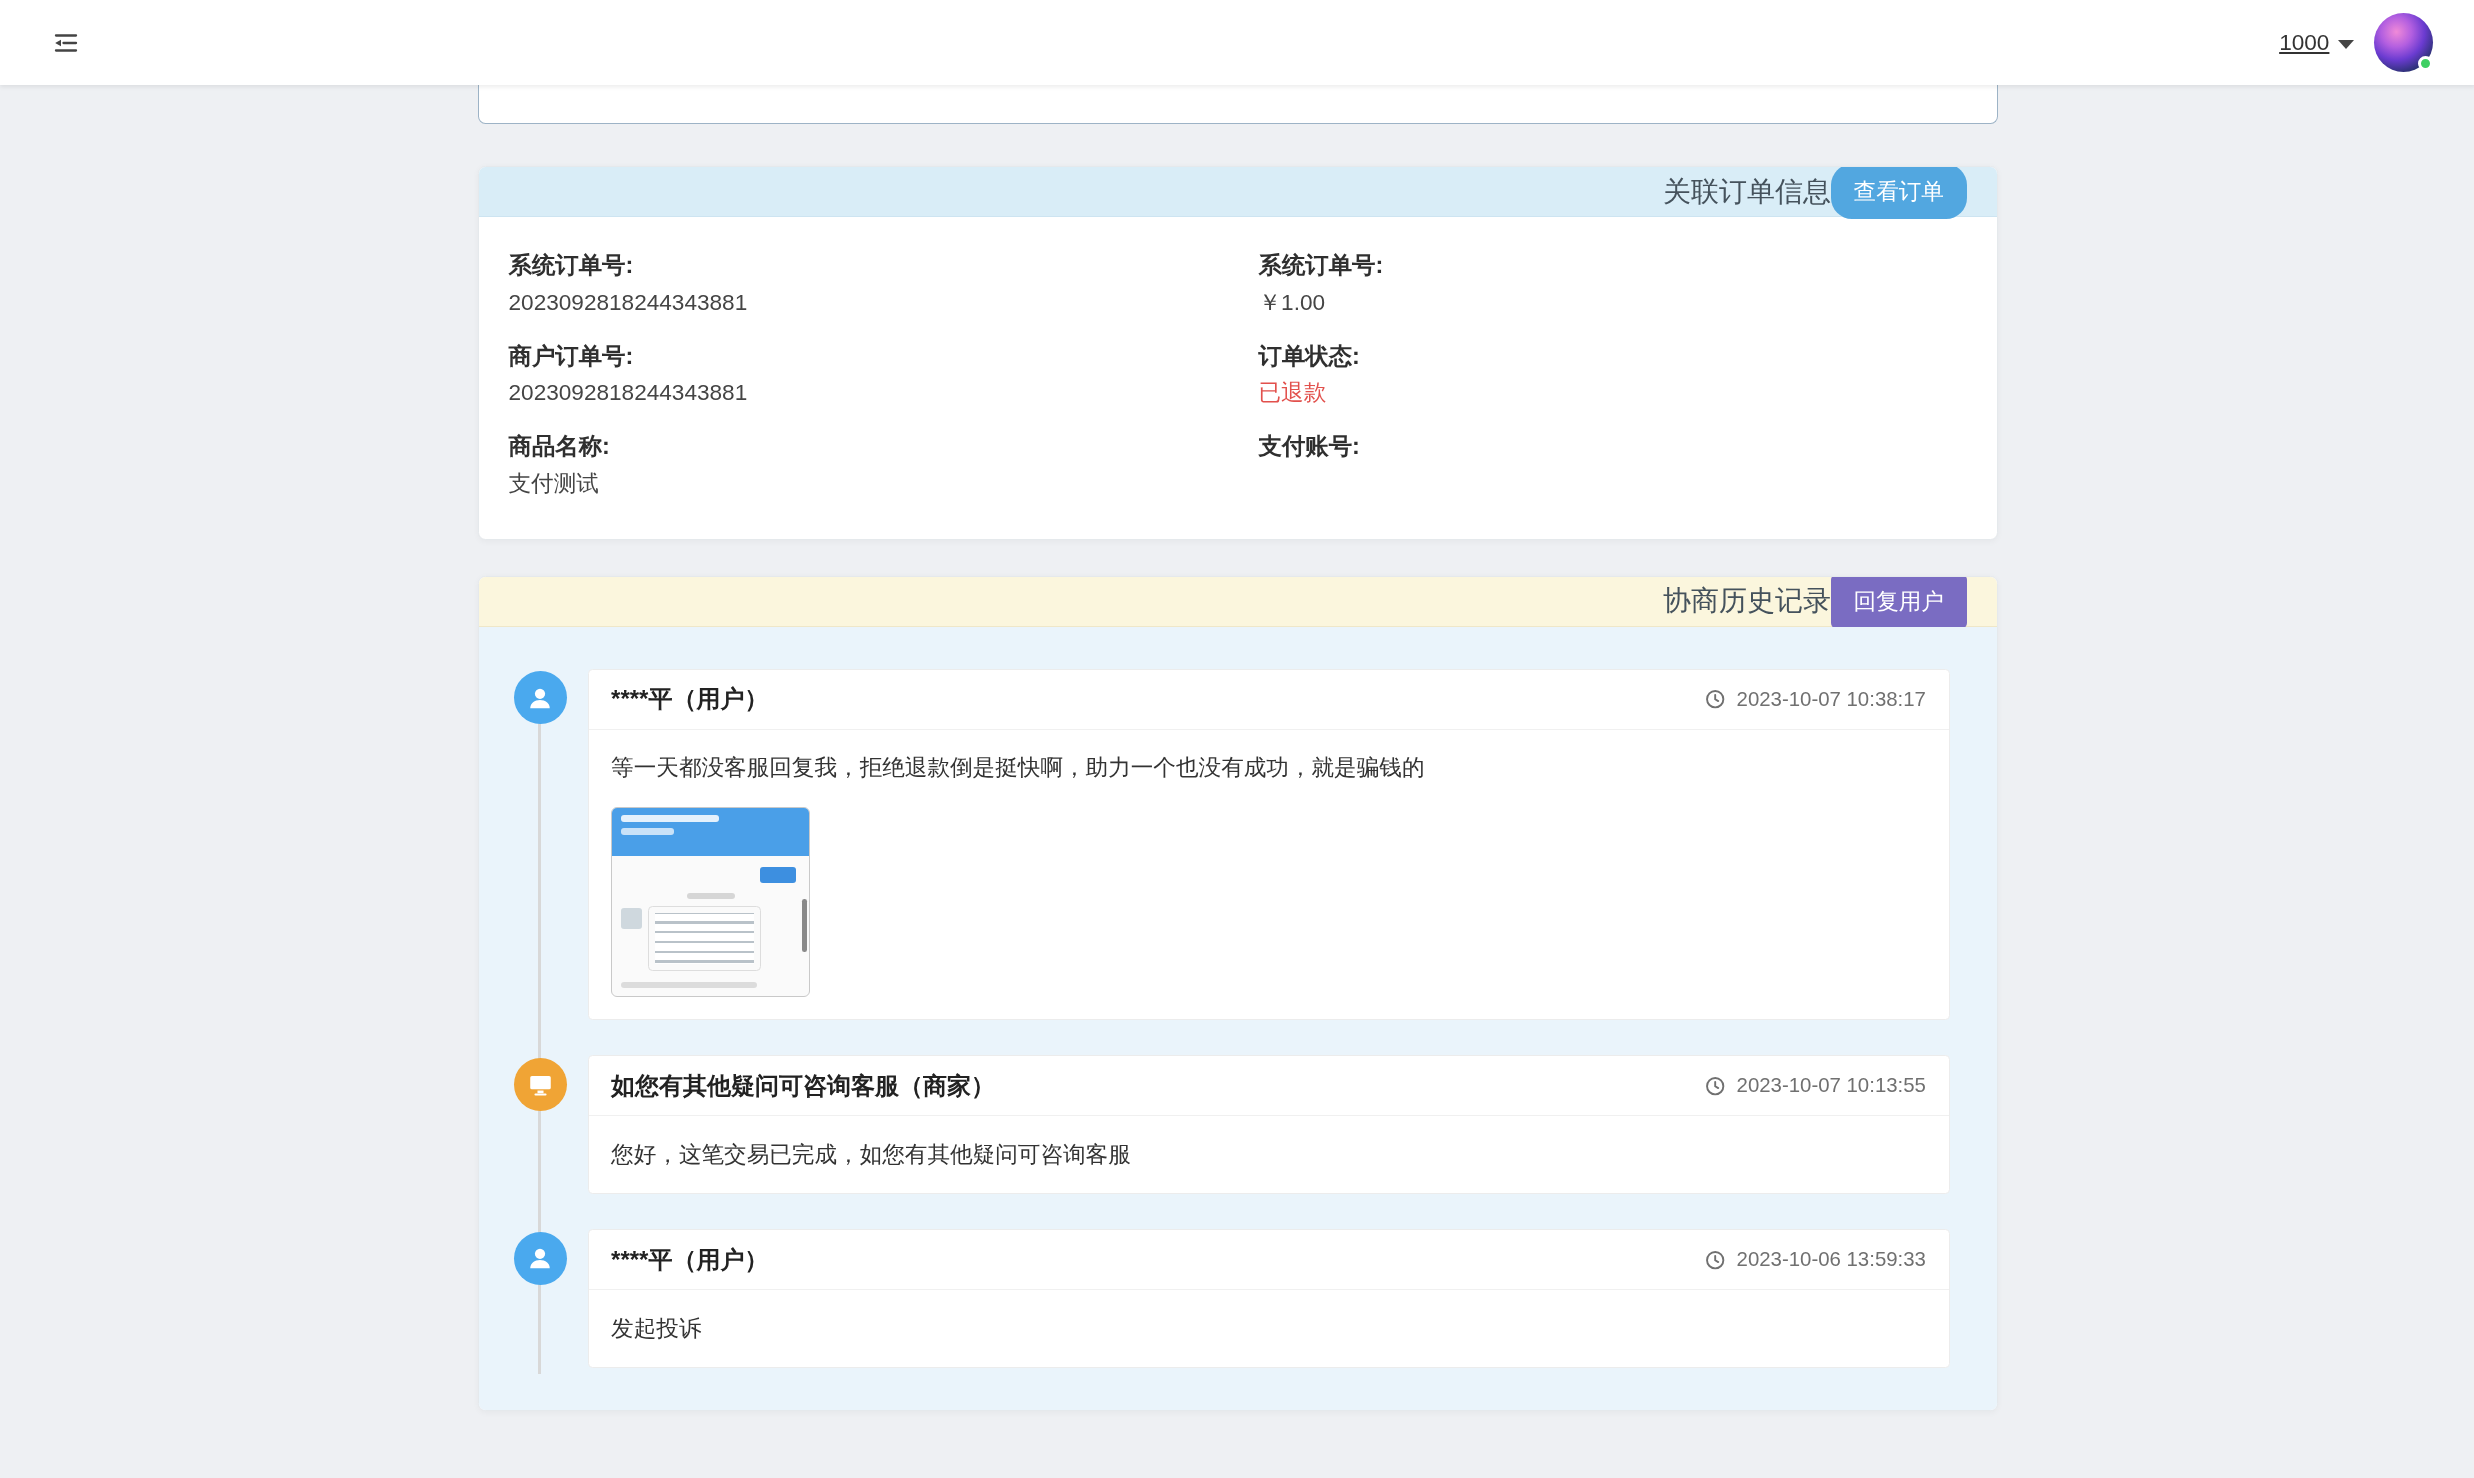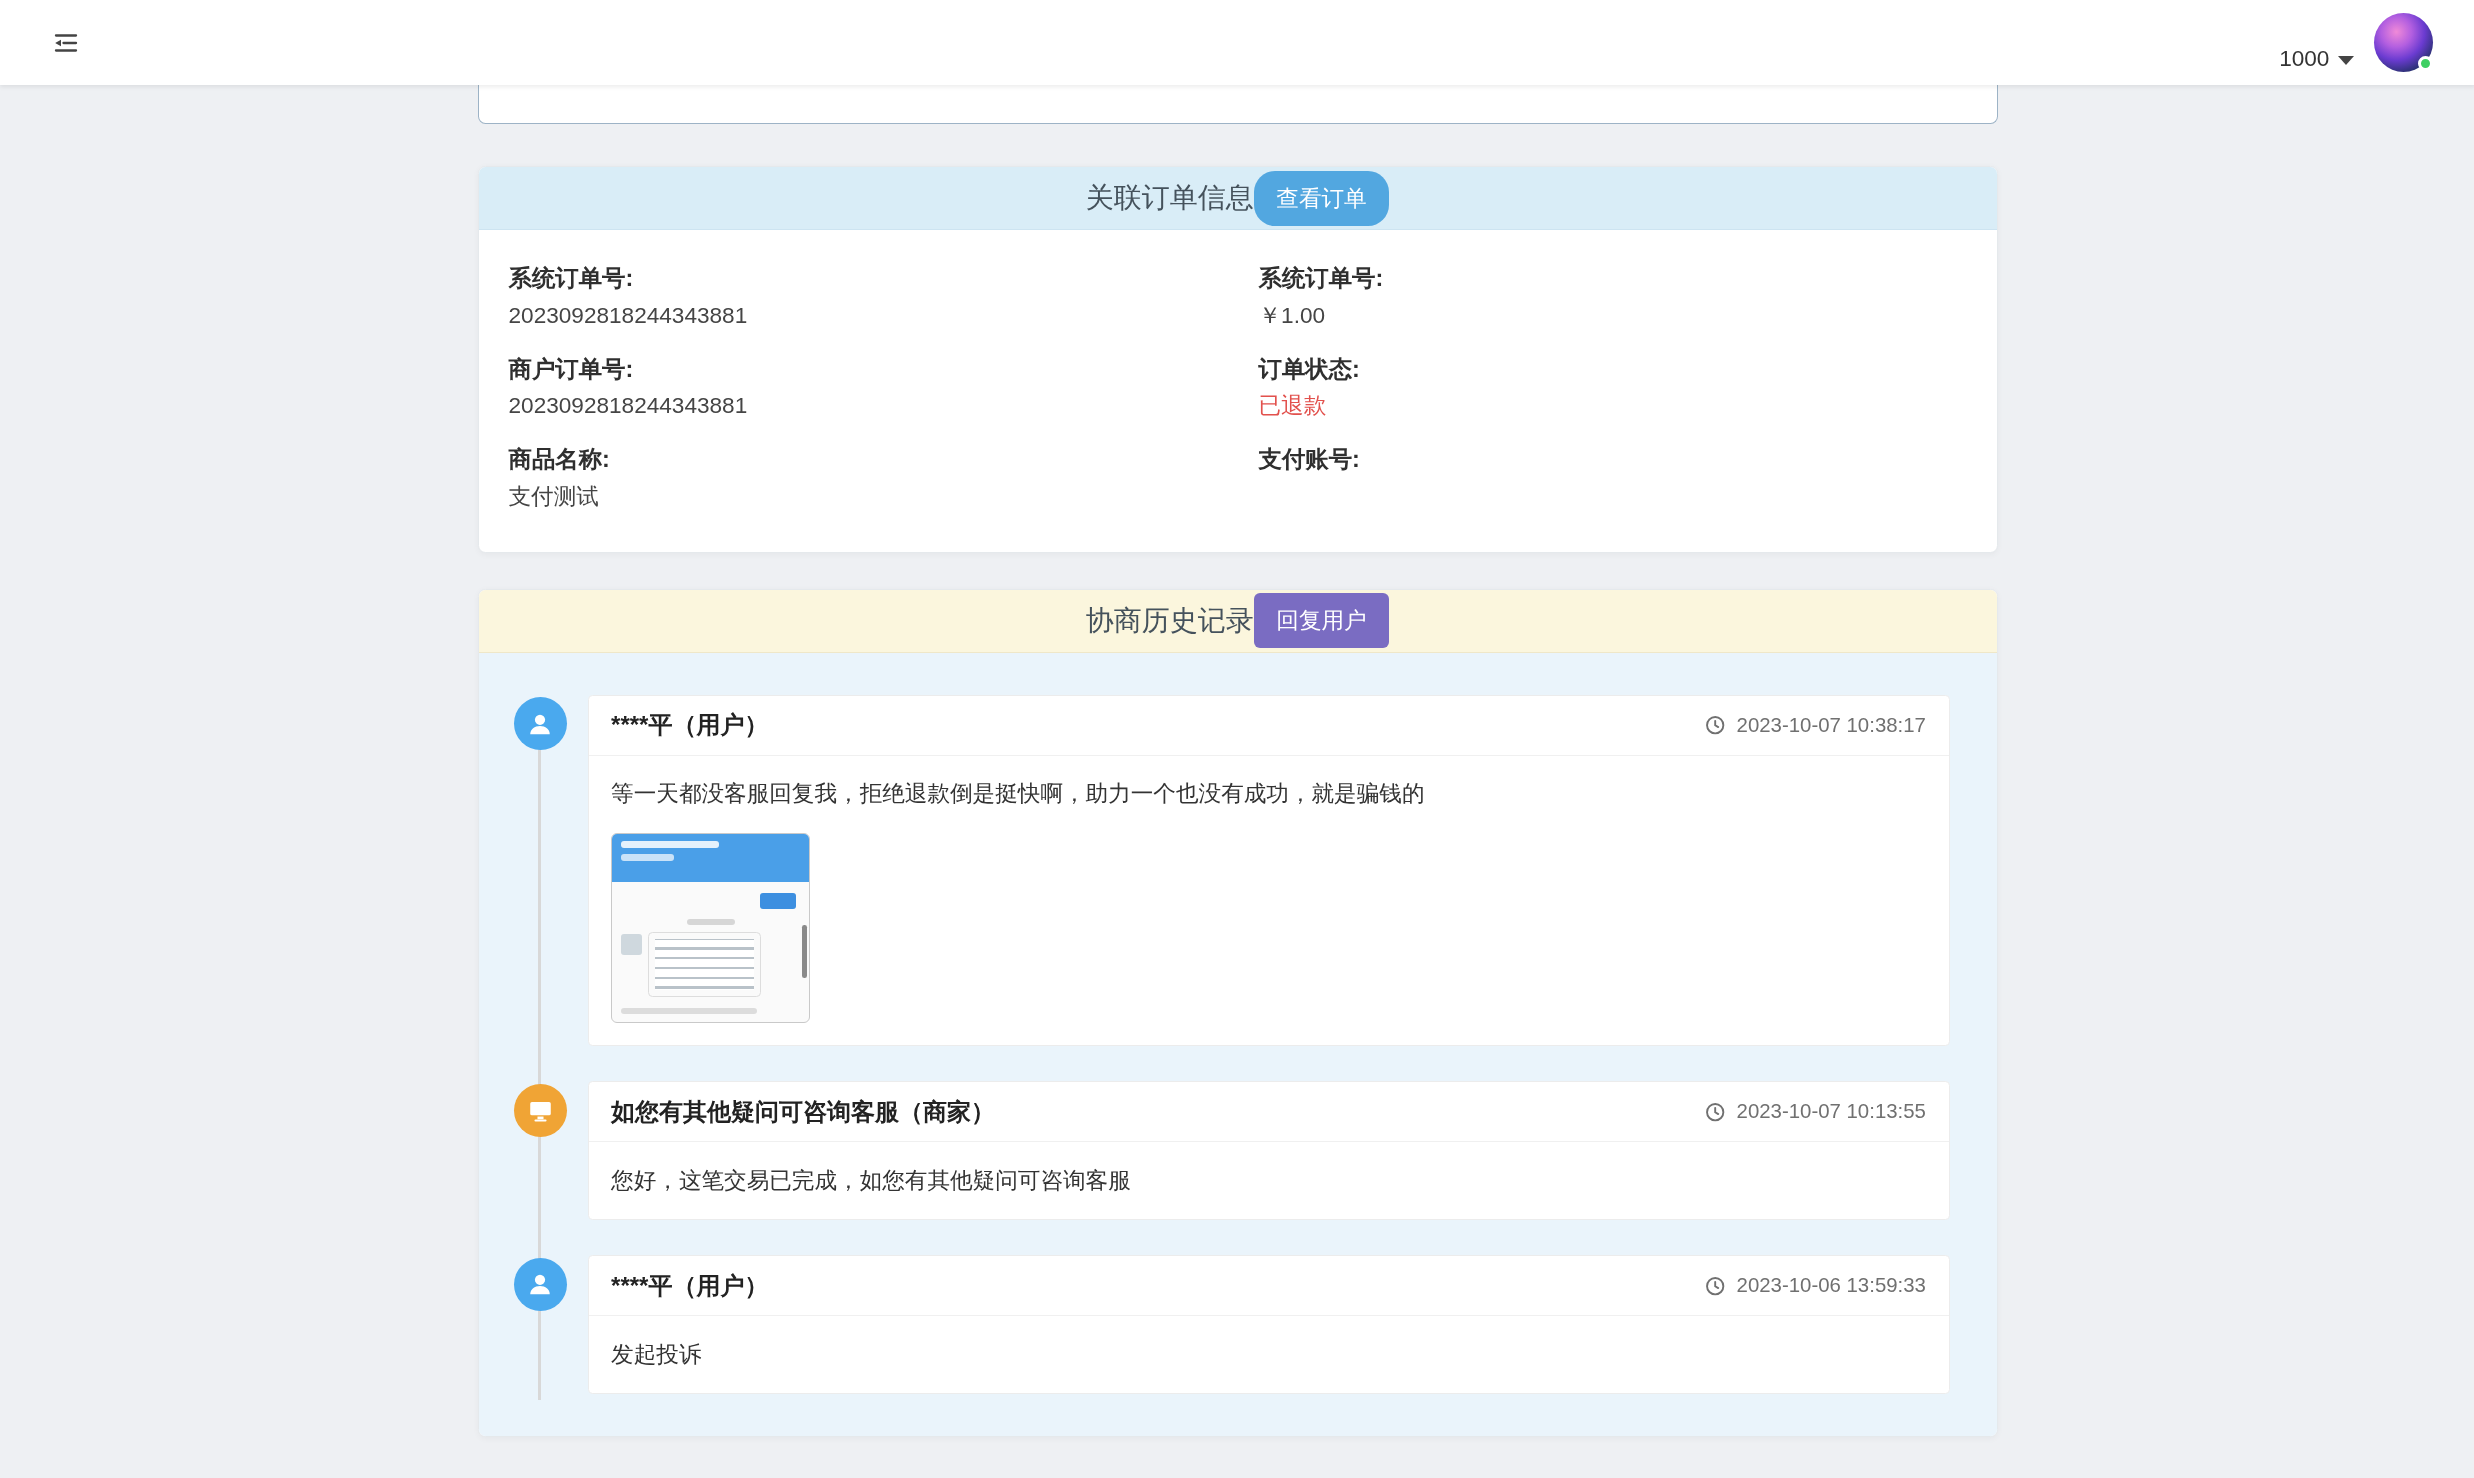--- a/index.html
+++ b/index.html
@@ -15,21 +15,21 @@
   
   .navbar {
     width: 100%; height: 85px;
     background: #ffffff;
     box-shadow: 0 1.5px 4.5px rgba(0,0,0,.08);
     display: flex; align-items: center;
     padding: 0 42px 0 48px;
     position: relative; z-index: 5;
   }
   .nav-left { display: flex; align-items: center; }
-  .nav-right { margin-left: auto; display: flex; align-items: flex-end; gap: 19.6px; }
+  .nav-right { margin-left: auto; display: flex; align-items: center; gap: 19.6px; text-decoration: underline; }
   .fold-btn { width: 36px; height: 36px; display: flex; align-items: center; justify-content: center; cursor: pointer; }
   .credits { display: flex; align-items: center; gap: 9px; font-size: 22.6px; color: #333; cursor: pointer; }
   .caret-down {
     width: 0; height: 0;
     border-left: 8.3px solid transparent;
     border-right: 8.3px solid transparent;
     border-top: 9.8px solid #444;
     margin-top: 3px;
   }
   .avatar-wrap { position: relative; width: 59px; height: 59px; cursor: pointer; }
@@ -56,22 +56,22 @@
   }
 
   .card {
     background: #ffffff;
     border: 1.5px solid #e5e9ec;
     border-radius: 7.5px;
     box-shadow: 0 1.5px 6px rgba(0,0,0,.04);
     overflow: hidden;
   }
   .card-header {
-    height: 63px;
-    display: flex; align-items: center; justify-content: center;
+    height: 50px;
+    display: flex; align-items: center; justify-content: flex-end;
     padding: 0 30px;
   }
   .card-header.blue { background: #d9edf7; border-bottom: 1.5px solid #cde4f1; }
   .card-header.yellow { background: #fbf6dd; border-bottom: 1.5px solid #efe7c8; }
   .card-title { font-size: 28px; color: #45525c; font-weight: 400; }
 
   .btn {
     border: none; border-radius: 6px;
     color: #ffffff; font-size: 22.6px;
     padding: 12px 22.6px; cursor: pointer;

